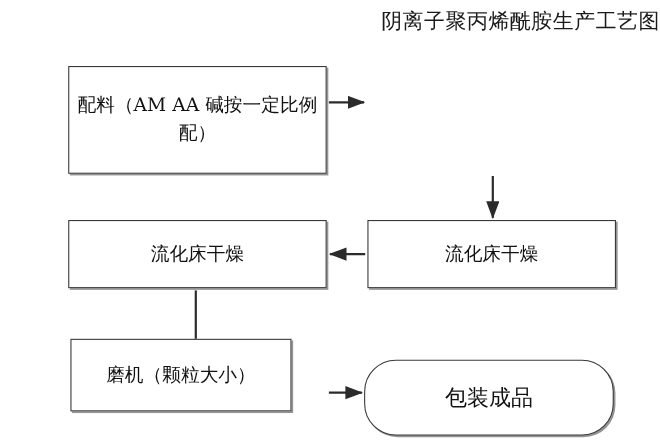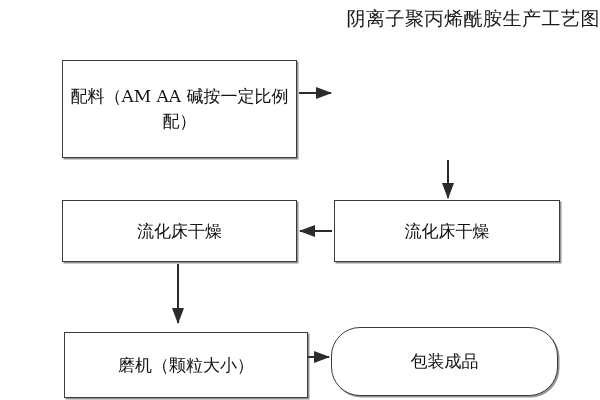--- a/index.html
+++ b/index.html
@@ -43,22 +43,22 @@
     padding: 2px 6px;
   }
   .box .txt {
     display: block;
     width: 100%;
   }
   #box-prep   { left: 62px;  top: 60px;  width: 235px; height: 98px; font-size: 17px; }
   #box-poly   { left: 334px; top: 60px;  width: 226px; height: 98px; font-size: 17px; }
   #box-dry    { left: 62px;  top: 200px; width: 235px; height: 62px; font-size: 17px; }
   #box-gran   { left: 334px; top: 200px; width: 226px; height: 62px; font-size: 17px; }
-  #box-mill   { left: 64px;  top: 332px; width: 244px; height: 66px; font-size: 17px; }
-  #box-pack   { left: 331px; top: 327px; width: 227px; height: 69px; font-size: 17px; border-radius: 29px; }
+  #box-mill   { left: 64px;  top: 308px; width: 201px; height: 66px; font-size: 17px; }
+  #box-pack   { left: 331px; top: 327px; width: 227px; height: 69px; font-size: 20px; border-radius: 29px; }
 
   .arrow-svg {
     position: absolute;
     left: 0;
     top: 0;
     width: 600px;
     height: 400px;
     pointer-events: none;
   }
   .arrow-line {

